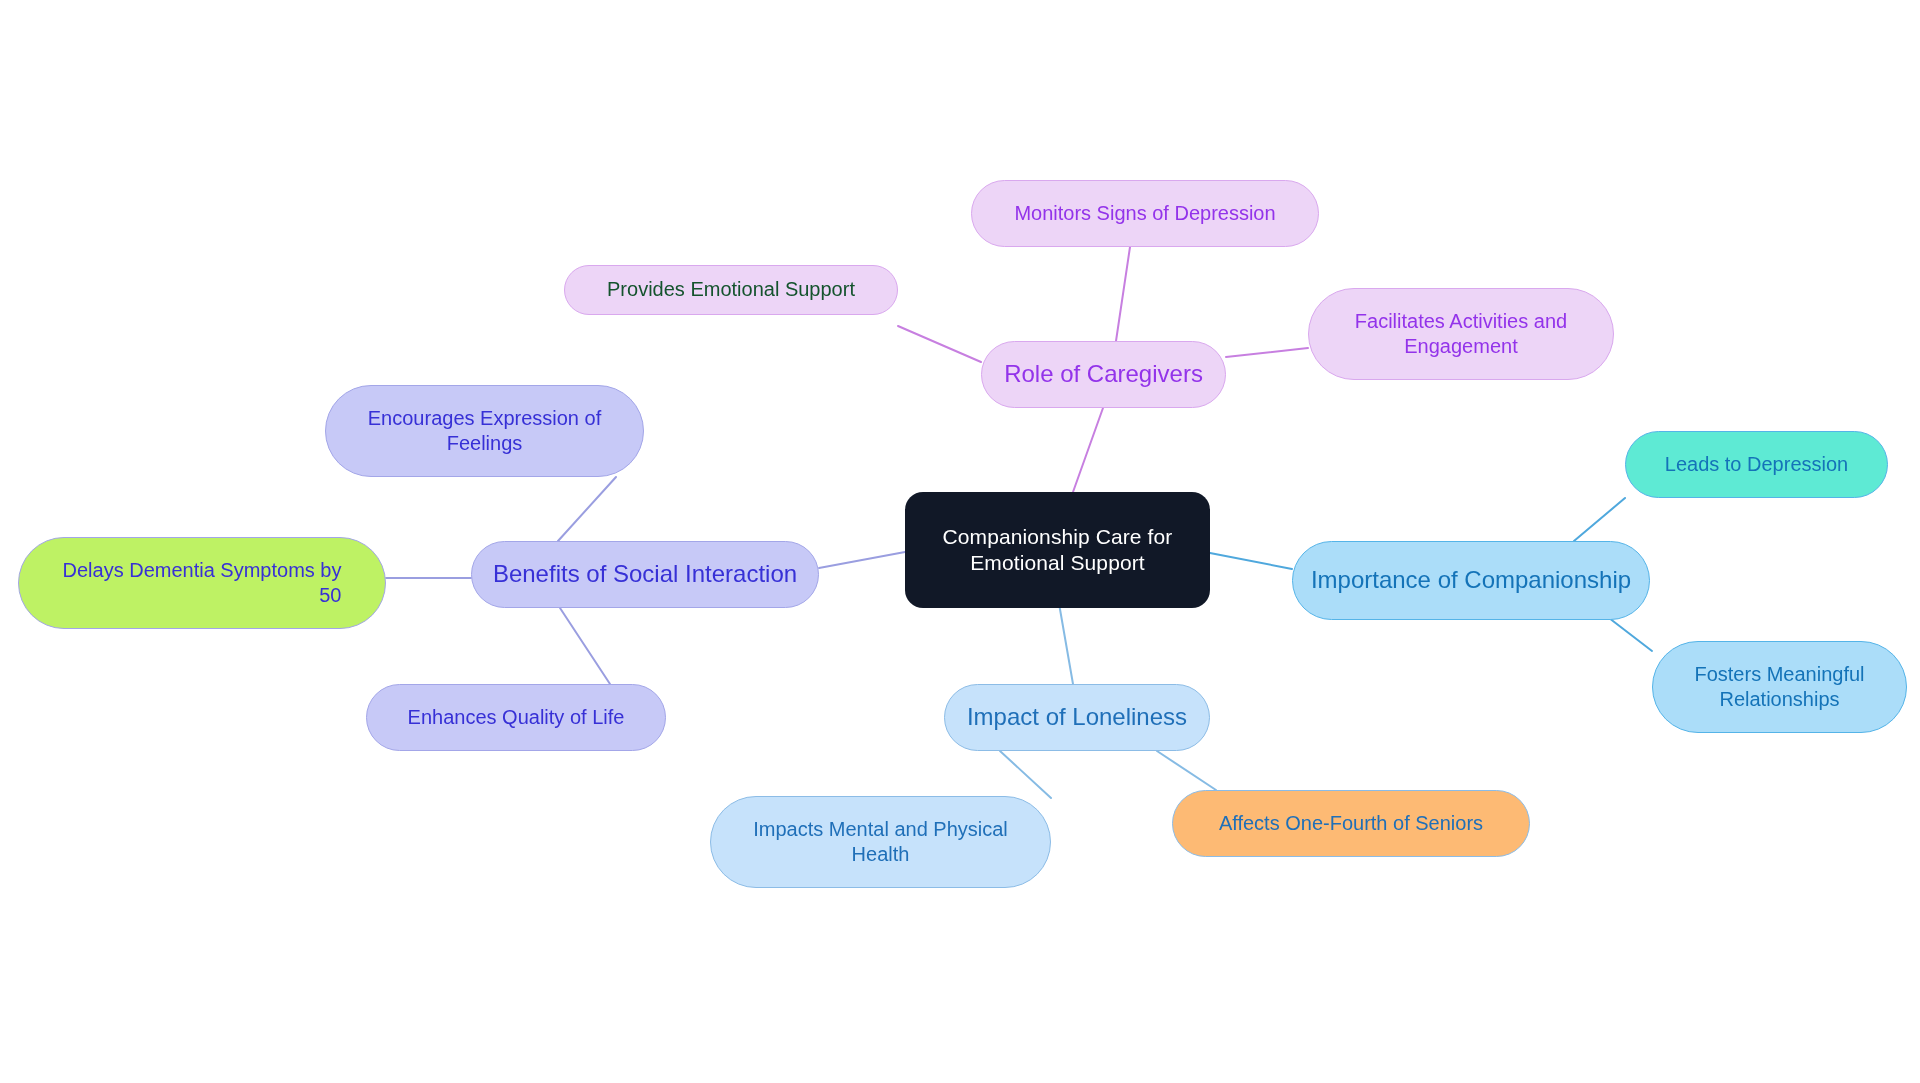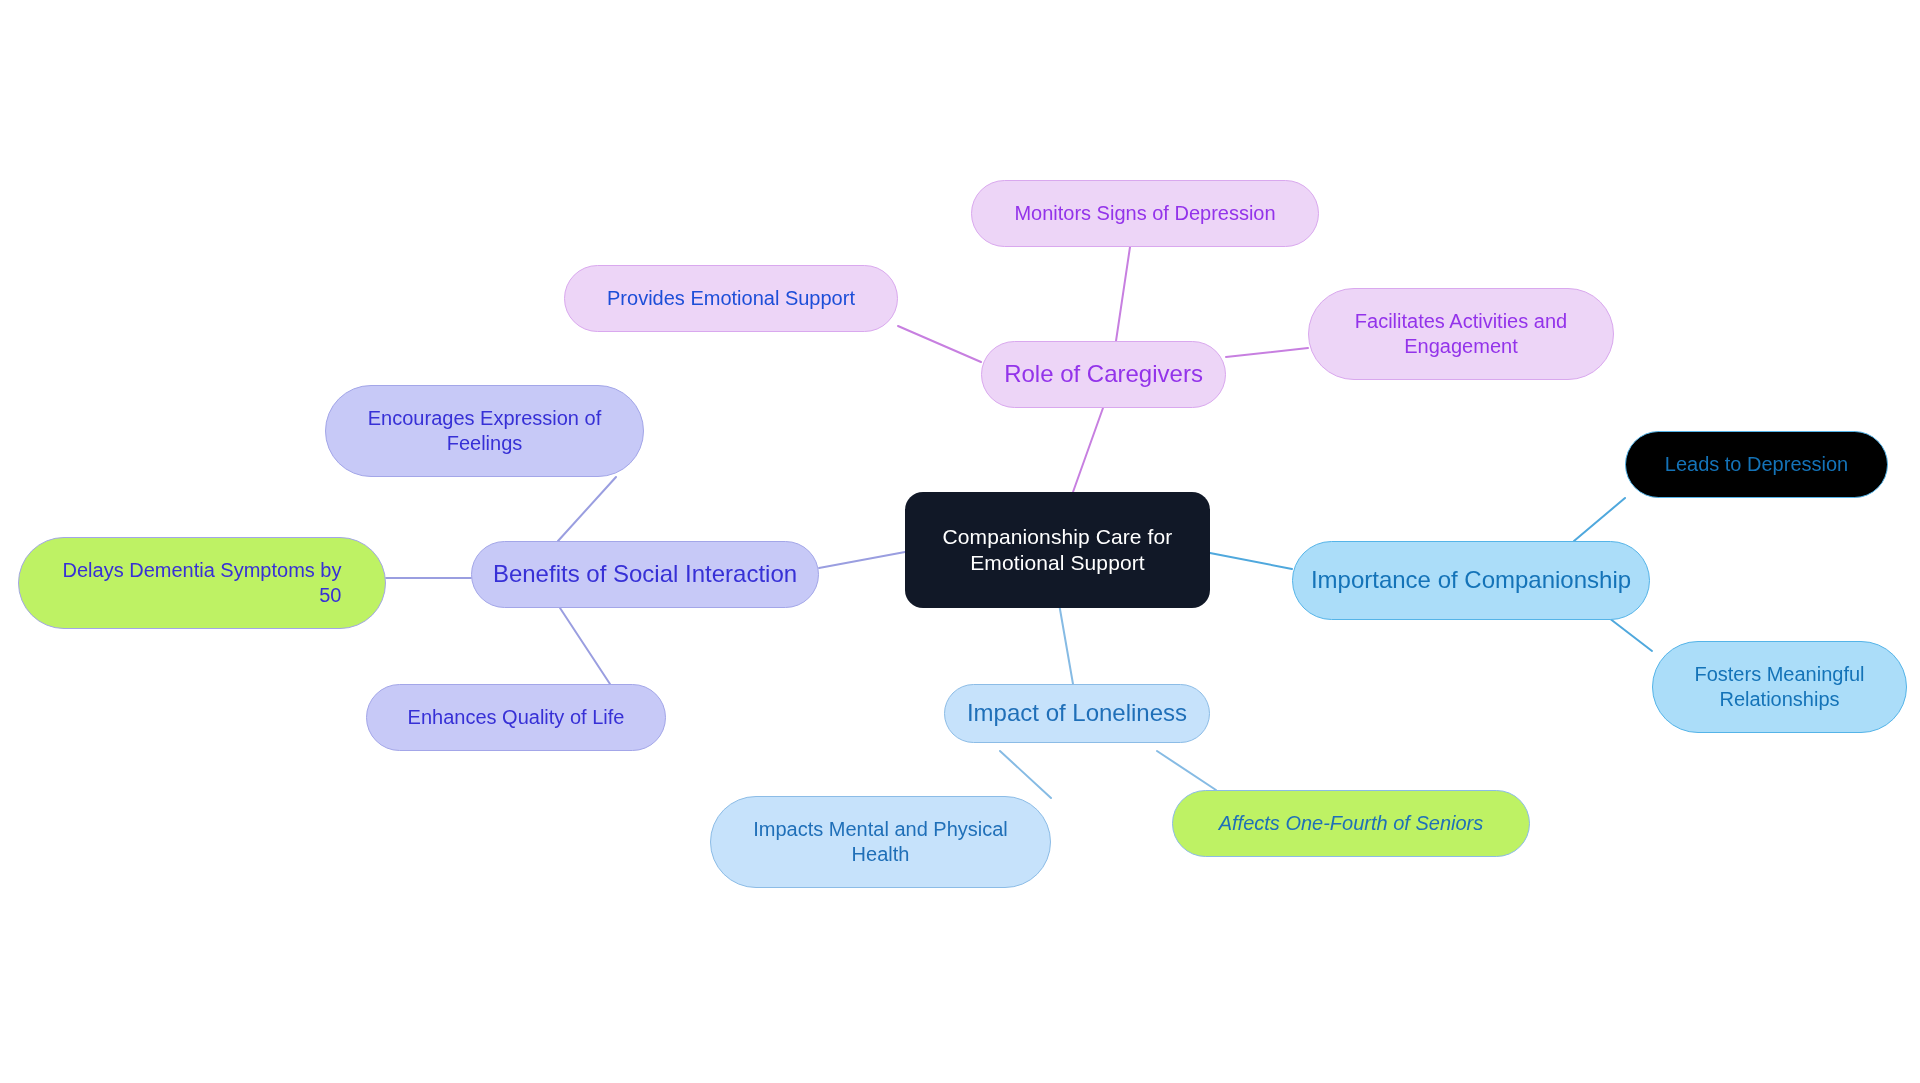--- a/index.html
+++ b/index.html
@@ -69,31 +69,31 @@
       <line x1="1596" y1="608" x2="1652" y2="651" stroke="#4fa8dd" stroke-width="2" stroke-linecap="round"></line>
       <line x1="1057" y1="592" x2="1073" y2="684" stroke="#86bbe4" stroke-width="2" stroke-linecap="round"></line>
       <line x1="1000" y1="751" x2="1051" y2="798" stroke="#86bbe4" stroke-width="2" stroke-linecap="round"></line>
       <line x1="1157" y1="751" x2="1216" y2="790" stroke="#86bbe4" stroke-width="2" stroke-linecap="round"></line>
     </svg>
   <div id="node-layer">
       <div class="node node-root" style="background: rgb(17, 24, 39); color: rgb(255, 255, 255); left: 905px; top: 492px; width: 305px; height: 116px;">Companionship Care for
 Emotional Support</div>
       <div class="node node-branch" style="background: rgb(237, 213, 247); border-color: rgb(217, 168, 238); color: rgb(147, 51, 234); left: 981px; top: 341px; width: 245px; height: 67px;">Role of Caregivers</div>
       <div class="node node-leaf" style="background: rgb(237, 213, 247); border-color: rgb(217, 168, 238); color: rgb(147, 51, 234); left: 971px; top: 180px; width: 348px; height: 67px;">Monitors Signs of Depression</div>
-      <div class="node node-leaf" style="background: rgb(237, 213, 247); border-color: rgb(217, 168, 238); color: #1d4ed8; left: 564px; top: 265px; width: 334px; height: 67px;">Provides Emotional Support</div>
+      <div class="node node-leaf" style="background: rgb(237, 213, 247); border-color: rgb(217, 168, 238); color: #14532d; left: 564px; top: 265px; width: 334px; height: 50px;">Provides Emotional Support</div>
       <div class="node node-leaf" style="background: rgb(237, 213, 247); border-color: rgb(217, 168, 238); color: rgb(147, 51, 234); left: 1308px; top: 288px; width: 306px; height: 92px;">Facilitates Activities and
 Engagement</div>
       <div class="node node-branch" style="background: rgb(199, 201, 247); border-color: rgb(163, 166, 232); color: rgb(55, 48, 214); left: 471px; top: 541px; width: 348px; height: 67px;">Benefits of Social Interaction</div>
       <div class="node node-leaf" style="background: rgb(199, 201, 247); border-color: rgb(163, 166, 232); color: rgb(55, 48, 214); left: 325px; top: 385px; width: 319px; height: 92px;">Encourages Expression of
 Feelings</div>
       <div class="node node-leaf" style="background: #bef264; border-color: rgb(163, 166, 232); color: rgb(55, 48, 214); left: 18px; top: 537px; width: 368px; height: 92px; text-align: right;">Delays Dementia Symptoms by
 50</div>
       <div class="node node-leaf" style="background: rgb(199, 201, 247); border-color: rgb(163, 166, 232); color: rgb(55, 48, 214); left: 366px; top: 684px; width: 300px; height: 67px;">Enhances Quality of Life</div>
       <div class="node node-branch" style="background: rgb(171, 221, 249); border-color: rgb(85, 180, 232); color: rgb(20, 115, 184); left: 1292px; top: 541px; width: 358px; height: 79px;">Importance of Companionship</div>
-      <div class="node node-leaf" style="background: #000000; border-color: rgb(85, 180, 232); color: rgb(20, 115, 184); left: 1625px; top: 431px; width: 263px; height: 67px; text-align: center;">Leads to Depression</div>
+      <div class="node node-leaf" style="background: #5eead4; border-color: rgb(85, 180, 232); color: rgb(20, 115, 184); left: 1625px; top: 431px; width: 263px; height: 67px; text-align: center;">Leads to Depression</div>
       <div class="node node-leaf" style="background: rgb(171, 221, 249); border-color: rgb(85, 180, 232); color: rgb(20, 115, 184); left: 1652px; top: 641px; width: 255px; height: 92px; text-align: center;">Fosters Meaningful
 Relationships</div>
-      <div class="node node-branch" style="background: rgb(198, 226, 251); border-color: rgb(140, 188, 230); color: rgb(31, 111, 184); left: 944px; top: 684px; width: 266px; height: 59px;">Impact of Loneliness</div>
+      <div class="node node-branch" style="background: rgb(198, 226, 251); border-color: rgb(140, 188, 230); color: rgb(31, 111, 184); left: 944px; top: 684px; width: 266px; height: 67px;">Impact of Loneliness</div>
       <div class="node node-leaf" style="background: rgb(198, 226, 251); border-color: rgb(140, 188, 230); color: rgb(31, 111, 184); left: 710px; top: 796px; width: 341px; height: 92px;">Impacts Mental and Physical
 Health</div>
-      <div class="node node-leaf" style="background: #bef264; border-color: rgb(140, 188, 230); color: rgb(31, 111, 184); left: 1172px; top: 790px; width: 358px; height: 67px; font-style: italic;">Affects One-Fourth of Seniors</div>
+      <div class="node node-leaf" style="background: #fdba74; border-color: rgb(140, 188, 230); color: rgb(31, 111, 184); left: 1172px; top: 790px; width: 358px; height: 67px;">Affects One-Fourth of Seniors</div>
     </div>
 </div>
 
 </body></html>

